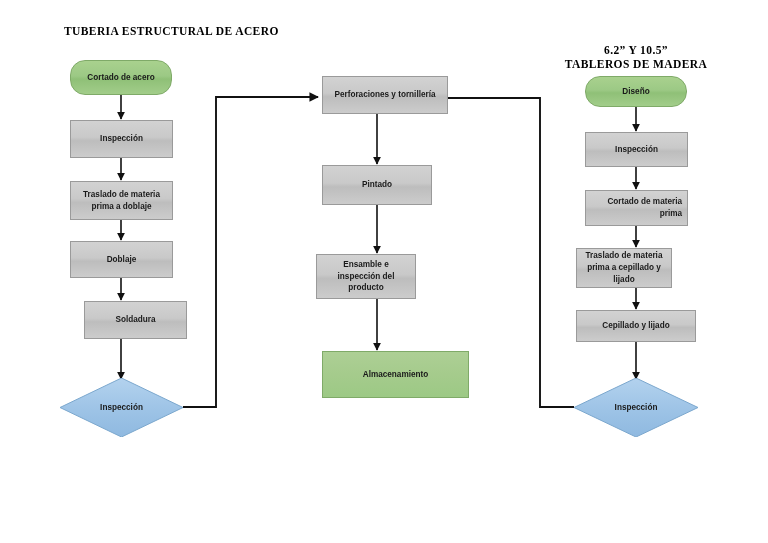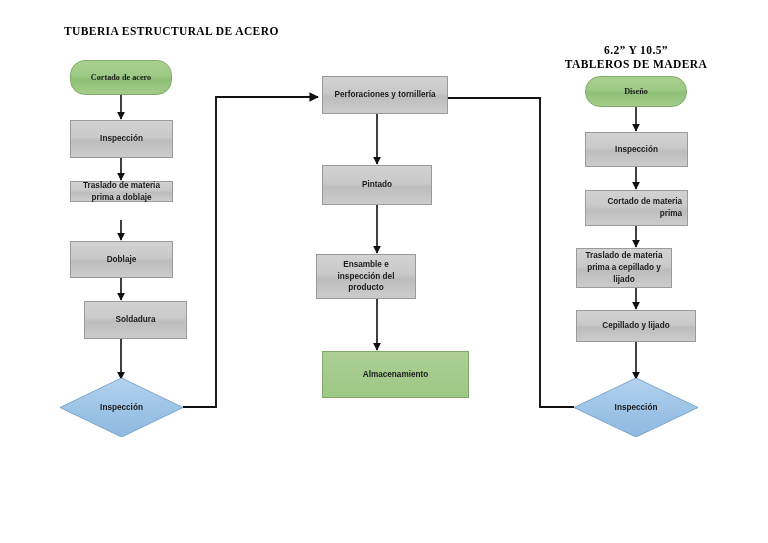--- a/index.html
+++ b/index.html
@@ -45,21 +45,20 @@
     padding: 2px 5px;
   }
   .node-process {
     background: linear-gradient(to bottom, #d2d2d2 0%, #c9c9c9 45%, #bdbdbd 55%, #cccccc 100%);
     border: 1px solid #9a9a9a;
   }
   .node-terminator {
     background: linear-gradient(to bottom, #a9d18e 0%, #9cc985 45%, #8fc077 55%, #a2cd8a 100%);
     border: 1px solid #7faa68;
     border-radius: 15px;
-    font-family: Liberation Serif, serif;
   }
   .node-storage {
     background: linear-gradient(to bottom, #adcf95 0%, #a5cb8c 50%, #9cc985 100%);
     border: 1px solid #7faa68;
   }
   .diamond-wrap {
     position: absolute;
   }
   .diamond-wrap svg {
     position: absolute;
@@ -117,21 +116,21 @@
 </svg>
 
 <div class="title" style="left:64px; top:25px; width:205px;">TUBERIA ESTRUCTURAL DE ACERO</div>
 <div class="title" style="left:556px; top:25px; width:160px;margin-top:33px;">TABLEROS DE MADERA</div>
 <div class="title" style="left:556px; top:44px; width:160px;">6.2” Y 10.5”</div>
 
 <div class="node node-terminator" style="left:70px; top:60px; width:102px; height:35px;">Cortado de acero</div>
 
 <div class="node node-process" style="left:70px; top:120px; width:103px; height:38px;">Inspección</div>
 
-<div class="node node-process" style="left:70px; top:181px; width:103px; height:21px;">Traslado de materia prima a doblaje</div>
+<div class="node node-process" style="left:70px; top:181px; width:103px; height:39px;">Traslado de materia prima a doblaje</div>
 
 <div class="node node-process" style="left:70px; top:241px; width:103px; height:37px;">Doblaje</div>
 
 <div class="node node-process" style="left:70px; top:301px; width:103px; height:38px;margin-left:14px;">Soldadura</div>
 
 <div class="diamond-wrap" style="left:60px; top:378px; width:123px; height:59px;">
   <svg width="123" height="59" viewBox="0 0 123 59" xmlns="http://www.w3.org/2000/svg">
     <defs>
       <linearGradient id="blueGradL" x1="0" y1="0" x2="0" y2="1">
         <stop offset="0%" stop-color="#b3d2ee"></stop>

